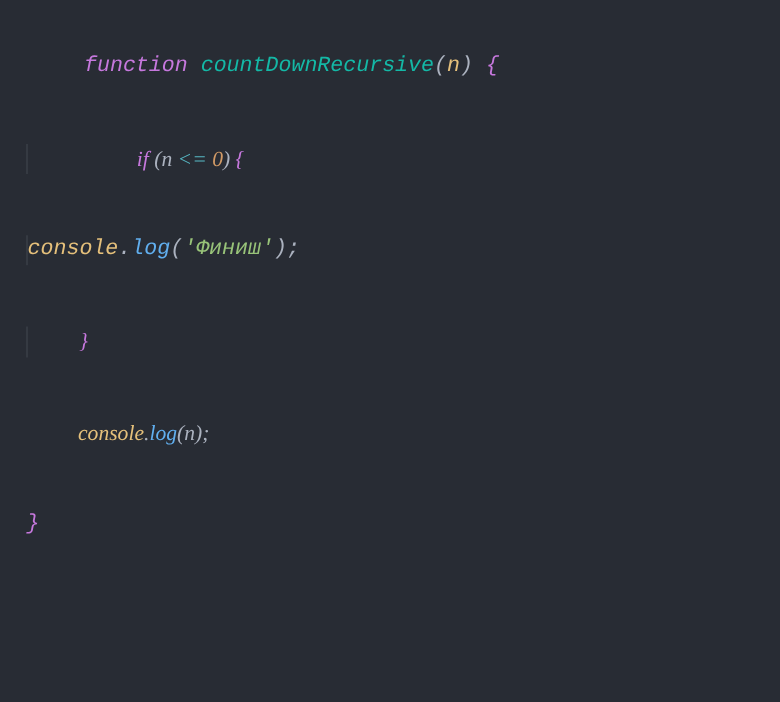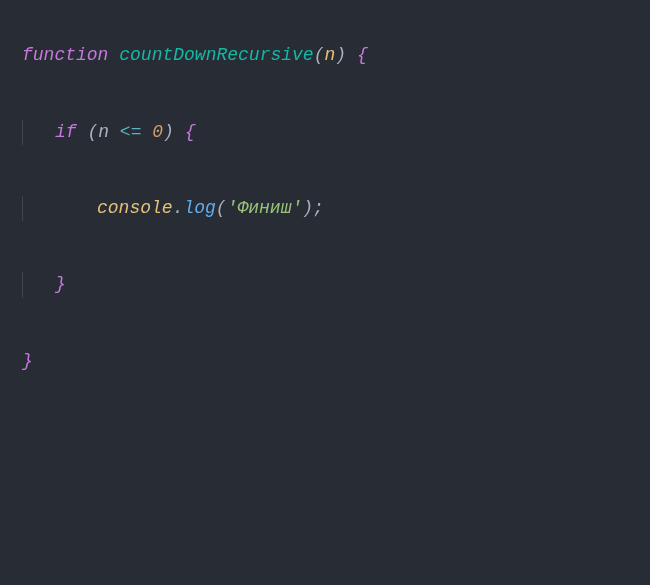--- a/index.html
+++ b/index.html
@@ -10,38 +10,39 @@
       line-height: 1.4;
       padding: 18px 22px;
       width: 650px;
       height: 585px;
       font-style: italic;
       color: #abb2bf;
     }
     .code-block { display: block; white-space: pre; }
     .line { display: block; margin-bottom: 26px; }
     .line:last-child { margin-bottom: 0; }
-    .indent1 { padding-left: 32px; }
-    .indent2 { padding-left: 74px; }
+    .indent1 { padding-left: 43px; font-family: Liberation Serif, serif; }
+    .indent2 { }
     .guide { border-left: 1px solid rgba(171,178,191,0.18); }
-    .kw { color: #c678dd; }
+    .kw { color: #c678dd; margin-left: 48px; }
     .fn { color: #14b8a6; }
     .param { color: #e5c07b; }
     .punct { color: #abb2bf; }
     .brace { color: #c678dd; }
     .prop { color: #e5c07b; }
     .method { color: #61afef; }
     .str { color: #98c379; }
     .num { color: #d19a66; }
     .op { color: #56b6c2; }
     .ident { color: #abb2bf; }
   </style>
 </head>
 <body>
 
 <div class="code-block">
 <span class="line"><span class="kw">function</span><span class="punct"> </span><span class="fn">countDownRecursive</span><span class="punct">(</span><span class="param">n</span><span class="punct">)</span><span class="punct"> </span><span class="brace">{</span></span>
 <span class="line indent1 guide"><span class="kw">if</span><span class="punct"> </span><span class="punct">(</span><span class="ident">n</span><span class="punct"> </span><span class="op">&lt;=</span><span class="punct"> </span><span class="num">0</span><span class="punct">)</span><span class="punct"> </span><span class="brace">{</span></span>
 <span class="line indent2 guide"><span class="prop">console</span><span class="punct">.</span><span class="method">log</span><span class="punct">(</span><span class="str">'Финиш'</span><span class="punct">)</span><span class="punct">;</span></span>
 <span class="line indent1 guide"><span class="brace">}</span></span>
+<span class="line indent1"><span class="prop">console</span><span class="punct">.</span><span class="method">log</span><span class="punct">(</span><span class="ident">n</span><span class="punct">)</span><span class="punct">;</span></span>
 <span class="line"><span class="brace">}</span></span>
 
 </div>
 
 </body></html>

